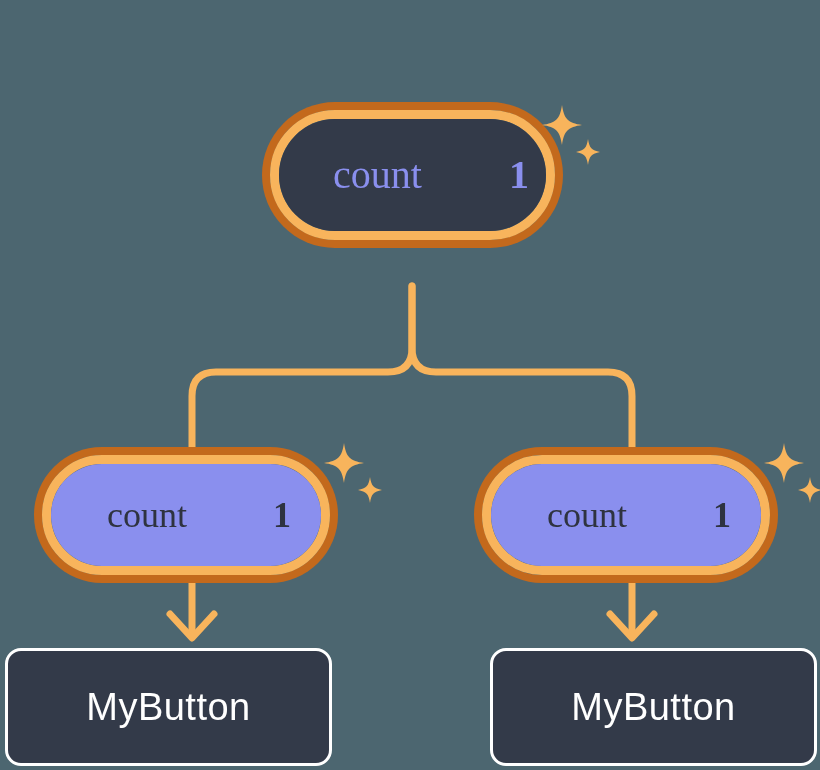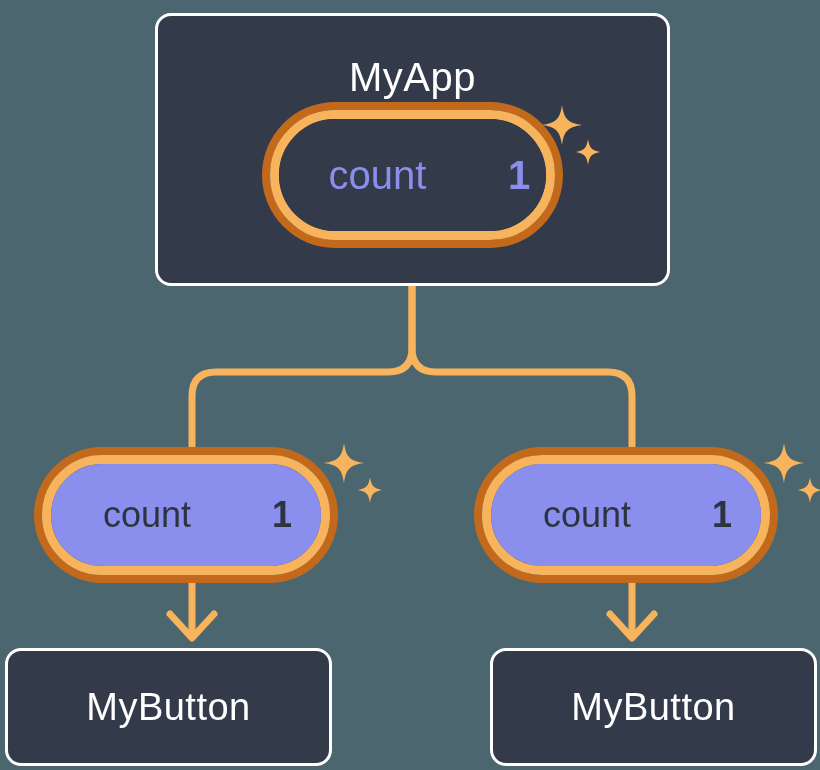--- a/index.html
+++ b/index.html
@@ -86,20 +86,21 @@
     position: absolute;
     z-index: 3;
     box-sizing: border-box;
     border-radius: 999px;
     display: flex;
     align-items: stretch;
     
     border: 9px solid #F8B45C;
     background: transparent;
     box-shadow: 0 0 0 8px #C3691C;
+    font-family: Liberation Serif, serif;
   }
   .pill-inner {
     flex: 1;
     display: flex;
     align-items: stretch;
     border-radius: 999px;
     overflow: hidden;
   }
   .pill-key, .pill-val {
     display: flex;
@@ -206,23 +207,20 @@
       <line x1="192" y1="575" x2="192" y2="636" stroke="#F8B45C" stroke-width="7" stroke-linecap="butt"></line>
       <path d="M 170 614 L 192 638 L 214 614" fill="none" stroke="#F8B45C" stroke-width="7" stroke-linecap="round" stroke-linejoin="round"></path>
     </g>
 
     <g>
       <line x1="632" y1="575" x2="632" y2="636" stroke="#F8B45C" stroke-width="7" stroke-linecap="butt"></line>
       <path d="M 610 614 L 632 638 L 654 614" fill="none" stroke="#F8B45C" stroke-width="7" stroke-linecap="round" stroke-linejoin="round"></path>
     </g>
   </svg>
 
-  <div class="card" id="card-myapp">
-    <div class="card-title">MyApp</div>
-  </div>
 
   <div class="pill" id="pill-myapp">
     <div class="pill-inner">
       <div class="pill-key">count</div>
       <div class="divider"></div>
       <div class="pill-val">1</div>
     </div>
   </div>
 
   <svg class="sparkles" id="sparkles-myapp" viewBox="0 0 66 70">

